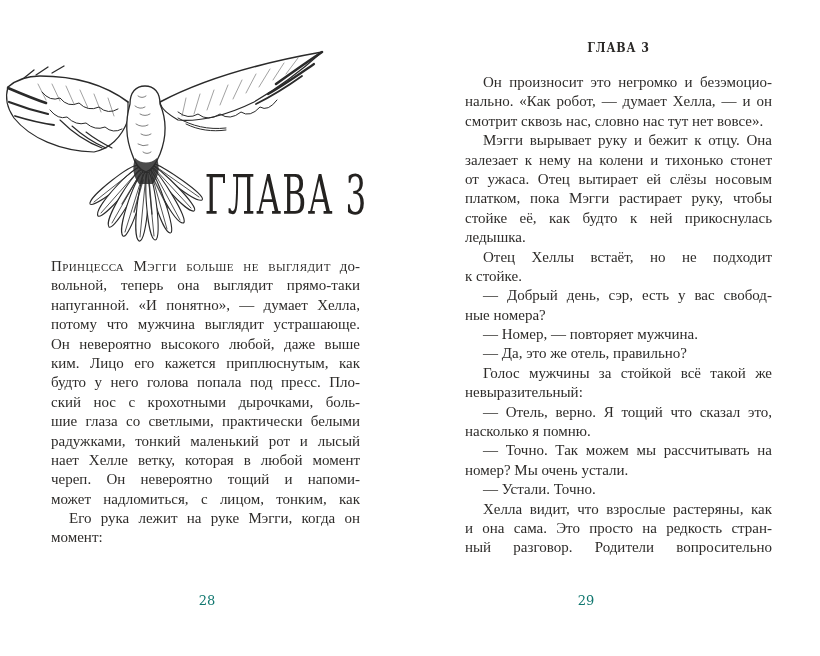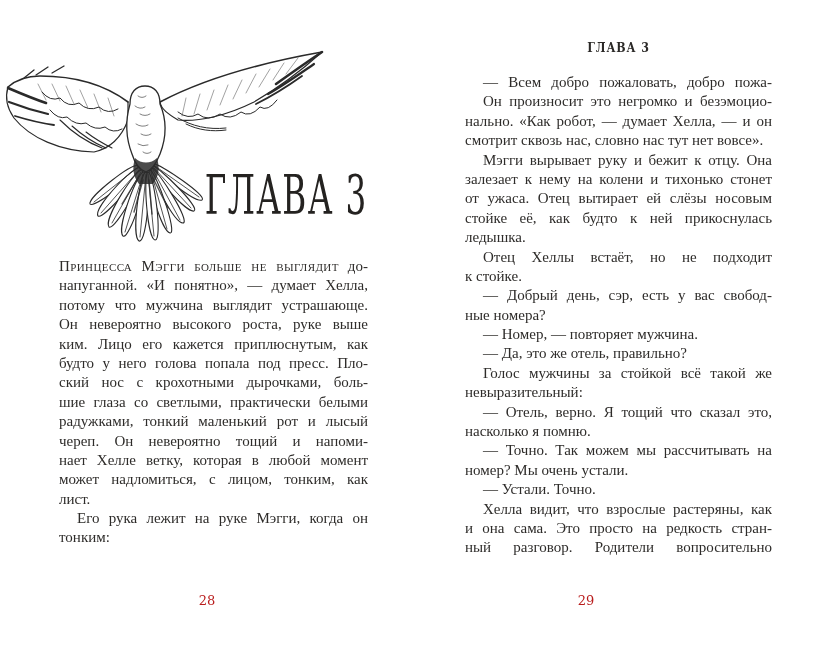--- a/index.html
+++ b/index.html
@@ -1,39 +1,39 @@
 <!DOCTYPE html>
 <html><head>
 <meta charset="utf-8">
 <style>
   html,body{margin:0;padding:0;background:#ffffff;}
   .spread{position:relative;width:820px;height:656px;background:#fff;overflow:hidden;
           font-family:"Liberation Serif","DejaVu Serif",serif;color:#2e2c2a;}
   
   .col{position:absolute;font-size:15px;}
-  .col-left{left:59px;top:257px;width:309px;}
+  .col-left{left:51px;top:257px;width:309px;}
   .col-right{left:465px;top:73px;width:307px;}
   .line{height:19.4px;line-height:19.4px;text-align:left;overflow:hidden;white-space:normal;}
   .line.just{text-align:justify;text-align-last:justify;}
   .line.ind{text-indent:18px;}
   .sc{font-variant:small-caps;letter-spacing:.4px;}
   
   .chapter-title{position:absolute;left:128px;top:168px;width:240px;height:56px;
                  text-align:right;padding-top:6px;}
   .chapter-title .deco{display:inline-block;font-family:"DejaVu Serif",serif;
                  font-size:48px;line-height:48px;height:48px;color:#242220;
                  letter-spacing:2px;transform:scale(.68,1.12);transform-origin:right bottom;}
   
   .running-head{position:absolute;left:465px;top:41px;width:307px;height:14px;
                 text-align:center;font-family:"DejaVu Serif",serif;font-weight:700;
                 font-size:12px;line-height:14px;letter-spacing:1px;color:#2b2927;
                 transform:scaleX(.92);}
   
   .page-num{position:absolute;top:593px;height:15px;text-align:center;
-            font-family:"DejaVu Serif",serif;font-size:13px;line-height:15px;color:#b91c1c;}
+            font-family:"DejaVu Serif",serif;font-size:13px;line-height:15px;color:#0f766e;}
   .page-num.left{left:59px;width:296px;}
   .page-num.right{left:446px;width:280px;}
   
   .bird{position:absolute;left:2px;top:14px;width:330px;height:230px;}
 </style>
 </head>
 <body>
 
 <div class="spread">
 
@@ -86,43 +86,43 @@
   </svg>
 
   <div class="chapter-title">
     <span class="deco">ГЛАВА 3</span>
   </div>
 
   <div class="running-head">ГЛАВА 3</div>
 
   <div class="col col-left">
       <div class="line just"><span class="sc">Принцесса Мэгги больше не выглядит</span> до-</div>
+      <div class="line just">вольной, теперь она выглядит прямо-таки</div>
       <div class="line just">напуганной. «И понятно», — думает Хелла,</div>
       <div class="line just">потому что мужчина выглядит устрашающе.</div>
-      <div class="line just">Он невероятно высокого роста, руке выше</div>
+      <div class="line just">Он невероятно высокого любой, даже выше</div>
       <div class="line just">ким. Лицо его кажется приплюснутым, как</div>
       <div class="line just">будто у него голова попала под пресс. Пло-</div>
       <div class="line just">ский нос с крохотными дырочками, боль-</div>
       <div class="line just">шие глаза со светлыми, практически белыми</div>
       <div class="line just">радужками, тонкий маленький рот и лысый</div>
+      <div class="line just">нает Хелле ветку, которая в любой момент</div>
       <div class="line just">череп. Он невероятно тощий и напоми-</div>
-      <div class="line just">нает Хелле ветку, которая в любой момент</div>
       <div class="line just">может надломиться, с лицом, тонким, как</div>
-      <div class="line">лист.</div>
       <div class="line just ind">Его рука лежит на руке Мэгги, когда он</div>
-      <div class="line">тонким:</div>
+      <div class="line">момент:</div>
     </div>
   <div class="col col-right">
-      <div class="line just ind">— Всем добро пожаловать, добро пожа-</div>
       <div class="line just ind">Он произносит это негромко и безэмоцио-</div>
       <div class="line just">нально. «Как робот, — думает Хелла, — и он</div>
       <div class="line">смотрит сквозь нас, словно нас тут нет вовсе».</div>
       <div class="line just ind">Мэгги вырывает руку и бежит к отцу. Она</div>
       <div class="line just">залезает к нему на колени и тихонько стонет</div>
       <div class="line just">от ужаса. Отец вытирает ей слёзы носовым</div>
+      <div class="line just">платком, пока Мэгги растирает руку, чтобы</div>
       <div class="line just">стойке её, как будто к ней прикоснулась</div>
       <div class="line">ледышка.</div>
       <div class="line just ind">Отец Хеллы встаёт, но не подходит</div>
       <div class="line">к стойке.</div>
       <div class="line just ind">— Добрый день, сэр, есть у вас свобод-</div>
       <div class="line">ные номера?</div>
       <div class="line ind">— Номер, — повторяет мужчина.</div>
       <div class="line ind">— Да, это же отель, правильно?</div>
       <div class="line just ind">Голос мужчины за стойкой всё такой же</div>
       <div class="line">невыразительный:</div>

